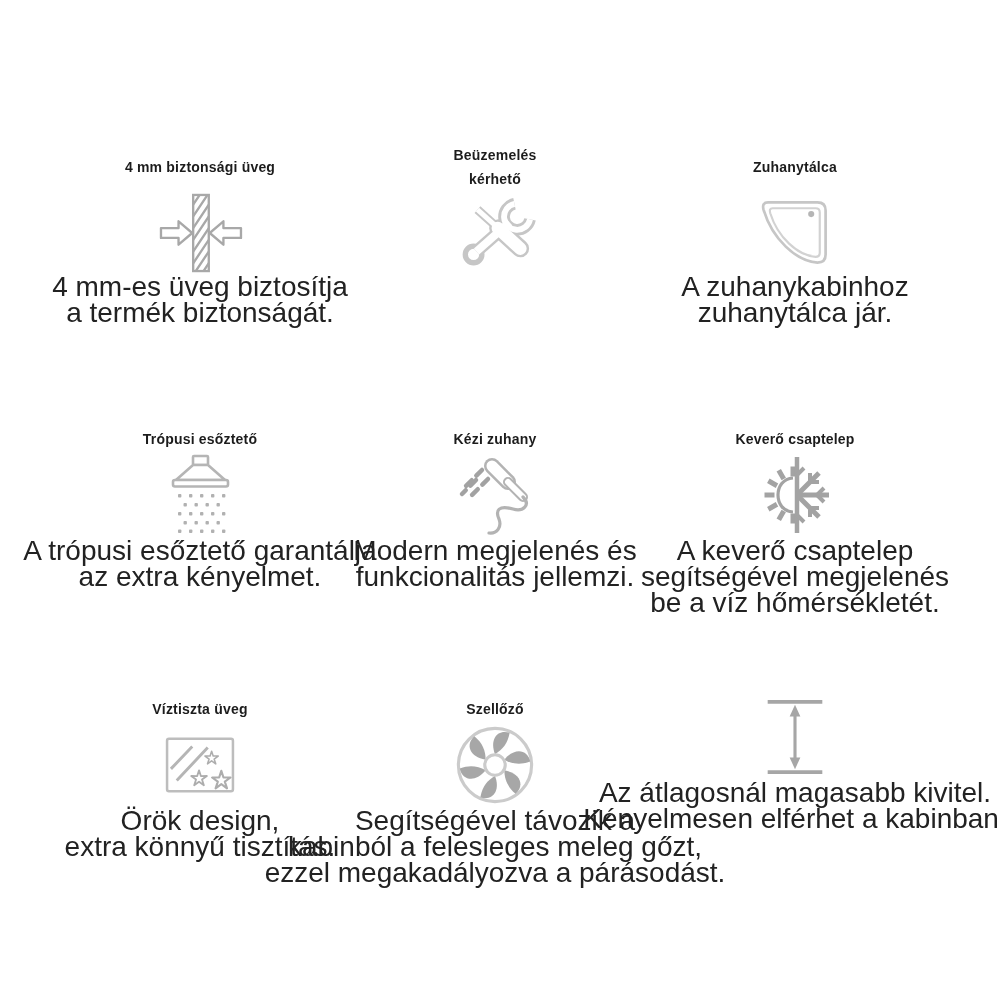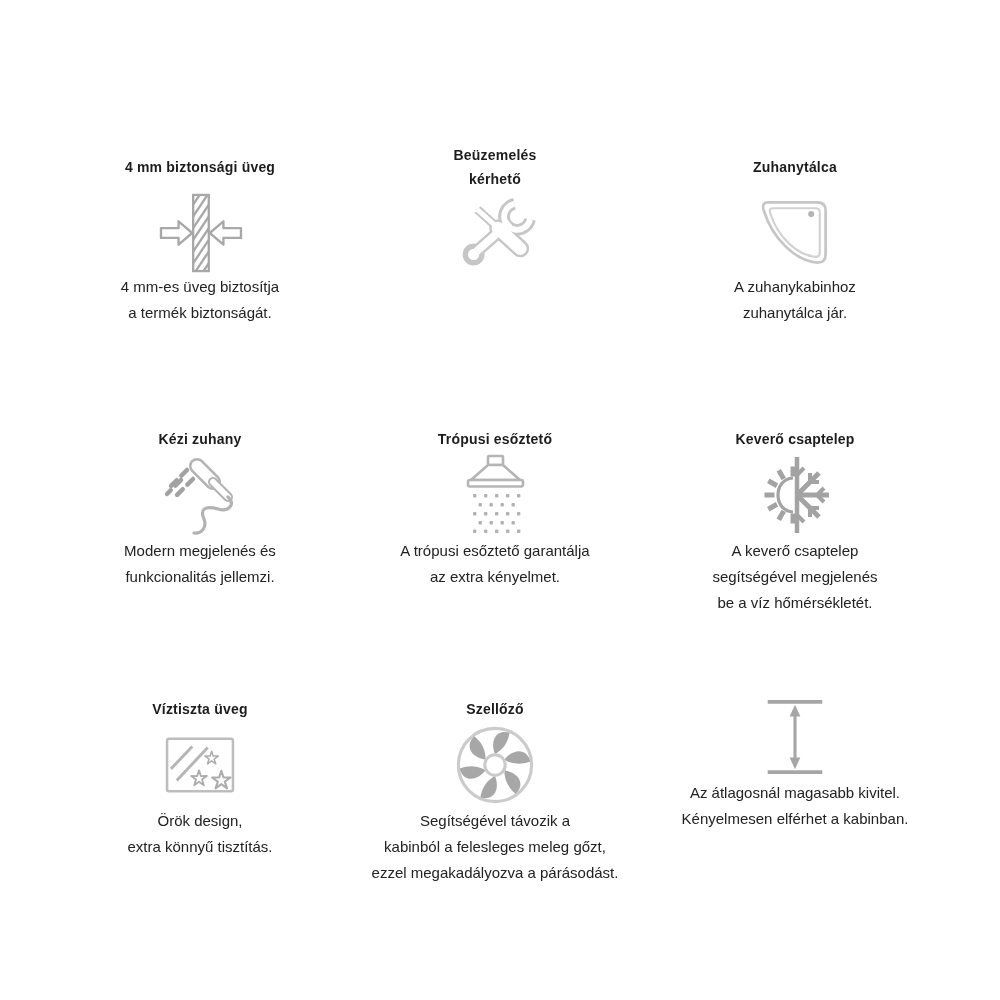--- a/index.html
+++ b/index.html
@@ -33,21 +33,21 @@
   .r0 .title { height: 52px; }
   .r1 .title, .r2 .title { height: 28px; }
   .iconbox {
     display: flex;
     align-items: center;
     justify-content: center;
   }
   .r0 .iconbox { height: 80px; }
   .r1 .iconbox, .r2 .iconbox { height: 84px; }
   .desc {
-    font-size: 15px;
+    font-size: 28px;
     line-height: 26px;
     white-space: pre-line;
     width: max-content;
     margin-top: 1px;
     color: #222222;
   }
   svg { display: block; }
 </style>
 </head>
 <body>
@@ -97,40 +97,20 @@
     <div class="title">Zuhanytálca</div>
     <div class="iconbox">
       <svg width="90" height="72" viewBox="0 0 90 80">
         <path d="M15,6 L70,6 Q79,6 79,15 L79,64 Q79,73 70,73 C46,71 20,47 10,14 Q8,6 15,6 Z" fill="#ffffff" stroke="#c6c6c6" stroke-width="3"></path>
         <path d="M20,12.5 L68,12.5 Q72.5,12.5 72.5,17 L72.5,62 Q72.5,66.5 68,66.5 C48,65 26,45 17.5,18 Q16,12.5 20,12.5 Z" fill="none" stroke="#d2d2d2" stroke-width="2.4"></path>
         <circle cx="63" cy="19" r="3.4" fill="#b5b5b5"></circle>
       </svg>
     </div>
     <div class="desc">A zuhanykabinhoz
 zuhanytálca jár.</div>
-  </div>
-
-  <div class="cell r1">
-    <div class="title">Kézi zuhany</div>
-    <div class="iconbox">
-      <svg width="92" height="84" viewBox="0 0 92 84">
-        <g stroke="#a2a2a2" stroke-width="4.5" stroke-dasharray="8 6.5" stroke-linecap="round">
-          <path d="M33,17 L15,35"></path>
-          <path d="M39,26 L19,46"></path>
-          <path d="M27,27 L13,41"></path>
-        </g>
-        <path d="M43,13 L59,29" stroke="#b3b3b3" stroke-width="16" stroke-linecap="round" fill="none"></path>
-        <path d="M43,13 L59,29" stroke="#ffffff" stroke-width="11" stroke-linecap="round" fill="none"></path>
-        <path d="M59,29 L74,44" stroke="#b3b3b3" stroke-width="10" stroke-linecap="round" fill="none"></path>
-        <path d="M59,29 L74,44" stroke="#ffffff" stroke-width="6" stroke-linecap="round" fill="none"></path>
-        <path d="M74,44 C82,52 74,59 64,56 C50,52 46,57 50,66 C53,74 48,81 40,80" stroke="#b3b3b3" stroke-width="3.2" fill="none" stroke-linecap="round"></path>
-      </svg>
-    </div>
-    <div class="desc">Modern megjelenés és
-funkcionalitás jellemzi.</div>
   </div>
 
   <div class="cell r1">
     <div class="title">Trópusi esőztető</div>
     <div class="iconbox">
       <svg width="92" height="84" viewBox="0 0 92 84">
         <rect x="39" y="3" width="15" height="9" rx="1" fill="#ffffff" stroke="#b5b5b5" stroke-width="2.6"></rect>
         <path d="M39,12 L22,27 L71,27 L54,12 Z" fill="#ffffff" stroke="#b5b5b5" stroke-width="2.6" stroke-linejoin="round"></path>
         <rect x="19" y="27" width="55" height="6.5" rx="2" fill="#ffffff" stroke="#b5b5b5" stroke-width="2.6"></rect>
         <g fill="#b1b1b1">
@@ -158,20 +138,40 @@
             <rect x="57" y="76.5" width="3.4" height="3.4" rx="0.9"></rect>
             <rect x="68" y="76.5" width="3.4" height="3.4" rx="0.9"></rect>
         </g>
       </svg>
     </div>
     <div class="desc">A trópusi esőztető garantálja
 az extra kényelmet.</div>
   </div>
 
   <div class="cell r1">
+    <div class="title">Kézi zuhany</div>
+    <div class="iconbox">
+      <svg width="92" height="84" viewBox="0 0 92 84">
+        <g stroke="#a2a2a2" stroke-width="4.5" stroke-dasharray="8 6.5" stroke-linecap="round">
+          <path d="M33,17 L15,35"></path>
+          <path d="M39,26 L19,46"></path>
+          <path d="M27,27 L13,41"></path>
+        </g>
+        <path d="M43,13 L59,29" stroke="#b3b3b3" stroke-width="16" stroke-linecap="round" fill="none"></path>
+        <path d="M43,13 L59,29" stroke="#ffffff" stroke-width="11" stroke-linecap="round" fill="none"></path>
+        <path d="M59,29 L74,44" stroke="#b3b3b3" stroke-width="10" stroke-linecap="round" fill="none"></path>
+        <path d="M59,29 L74,44" stroke="#ffffff" stroke-width="6" stroke-linecap="round" fill="none"></path>
+        <path d="M74,44 C82,52 74,59 64,56 C50,52 46,57 50,66 C53,74 48,81 40,80" stroke="#b3b3b3" stroke-width="3.2" fill="none" stroke-linecap="round"></path>
+      </svg>
+    </div>
+    <div class="desc">Modern megjelenés és
+funkcionalitás jellemzi.</div>
+  </div>
+
+  <div class="cell r1">
     <div class="title">Keverő csaptelep</div>
     <div class="iconbox">
       <svg width="92" height="84" viewBox="0 0 92 84">
         <g stroke="#a3a3a3" stroke-width="5">
           <line x1="44" y1="23.5" x2="44" y2="13.5"></line>
           <line x1="44" y1="23.5" x2="44" y2="13.5" transform="rotate(-30 44 42)"></line>
           <line x1="44" y1="23.5" x2="44" y2="13.5" transform="rotate(-60 44 42)"></line>
           <line x1="44" y1="23.5" x2="44" y2="13.5" transform="rotate(-90 44 42)"></line>
           <line x1="44" y1="23.5" x2="44" y2="13.5" transform="rotate(-120 44 42)"></line>
           <line x1="44" y1="23.5" x2="44" y2="13.5" transform="rotate(-150 44 42)"></line>

